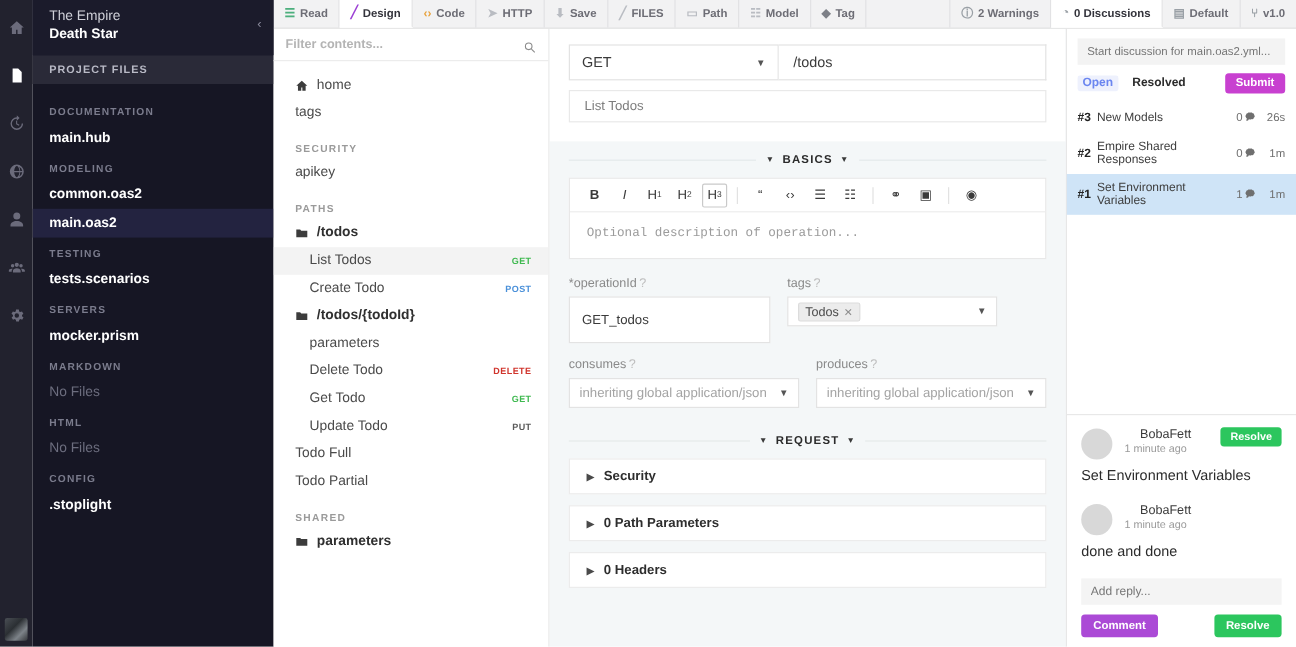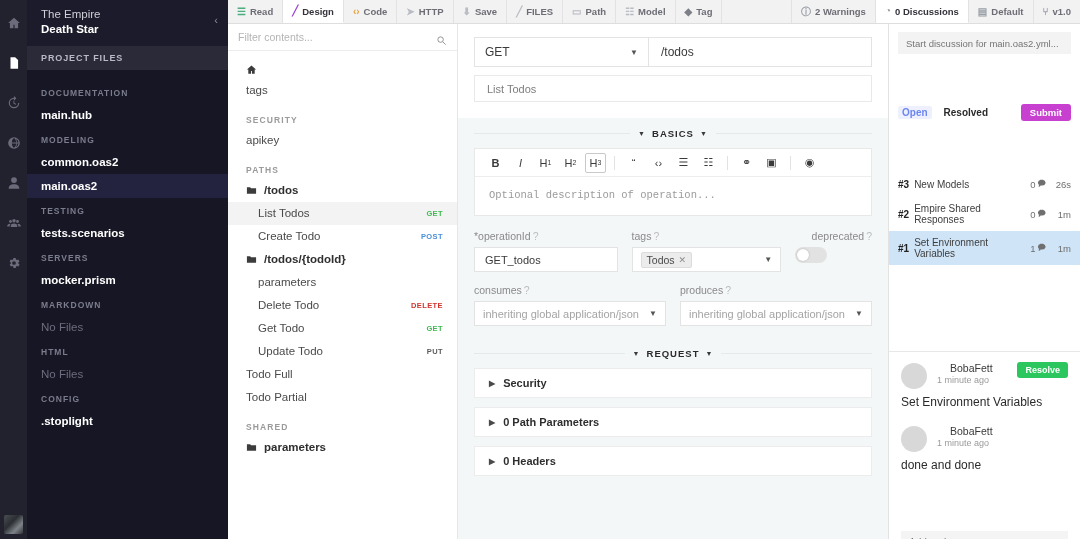--- a/index.html
+++ b/index.html
@@ -84,21 +84,21 @@
 
   
   .tree { width: 230px; flex: 0 0 230px; background: #fff; border-right: 1px solid #e6e6e6;
           display: flex; flex-direction: column; }
   .tree-filter {
     height: 27px; border-bottom: 1px solid #ececec; display: flex; align-items: center;
     padding: 0 10px; gap: 6px;
   }
   .tree-filter input {
     flex: 1; border: none; outline: none; font-size: 10.5px; color: #9b9b9b;
-    font-family: "Liberation Sans", sans-serif; background: transparent;
+    font-family: "Liberation Sans", sans-serif; background: transparent; font-weight: bold;
   }
   .tree-filter input::placeholder { color: #b4b4b4; }
   .magnifier { width: 11px; height: 11px; color: #8b8b8b; }
   .magnifier svg { width: 11px; height: 11px; fill: none; stroke: currentColor; stroke-width: 2; }
   .tree-body { flex: 1; overflow: hidden; padding-top: 9px; }
   .tr-group {
     font-size: 8.5px; letter-spacing: 1.1px; color: #9a9a9a; font-weight: bold;
     padding: 13px 18px 4px 18px; text-transform: uppercase;
   }
   .tr-row {
@@ -166,21 +166,21 @@
     padding: 12px 14px 14px 14px; font-family: "Liberation Mono", monospace;
     font-size: 10.5px; color: #9b9b9b;
   }
 
   .fields { padding: 14px 16px 0 16px; }
   .f-row { display: flex; gap: 14px; margin-bottom: 12px; }
   .f-col { display: flex; flex-direction: column; }
   .f-lbl { font-size: 10.5px; color: #8a8a8a; margin-bottom: 5px; }
   .f-lbl .q { color: #bdbdbd; margin-left: 2px; }
   .f-input {
-    height: 25px; border: 1px solid #e3e3e3; background: #fff; padding: 0 10px;
+    height: 39px; border: 1px solid #e3e3e3; background: #fff; padding: 0 10px;
     font-size: 11px; color: #3a3a3a; outline: none; display: flex; align-items: center;
     font-family: "Liberation Sans", sans-serif;
   }
   .f-select {
     height: 25px; border: 1px solid #e3e3e3; background: #fff; padding: 0 8px;
     font-size: 11px; display: flex; align-items: center; justify-content: space-between;
     color: #a4a4a4; cursor: pointer;
   }
   .chip {
     background: #ececec; border: 1px solid #dcdcdc; border-radius: 2px;
@@ -197,21 +197,21 @@
 
   .acc {
     margin: 0 16px 9px 16px; background: #fff; border: 1px solid #ececec;
     height: 30px; display: flex; align-items: center; padding: 0 14px;
     font-size: 11px; font-weight: bold; color: #2e2e2e; cursor: pointer; gap: 8px;
   }
   .acc .tri { font-size: 8px; color: #4a4a4a; }
 
   
   .disc { width: 192px; flex: 0 0 192px; background: #fff; border-left: 1px solid #e2e2e2;
-          display: flex; flex-direction: column; gap: 43px; }
+          display: flex; flex-direction: column; }
   .disc-new { padding: 8px 9px 0 9px; }
   .disc-new input {
     width: 100%; height: 22px; background: #f3f3f3; border: none; outline: none;
     font-size: 9.5px; color: #9a9a9a; padding: 0 8px;
     font-family: "Liberation Sans", sans-serif;
   }
   .disc-tabs { display: flex; align-items: center; padding: 7px 9px 7px 9px; gap: 12px; justify-content: flex-end; }
   .disc-tab { font-size: 10px; font-weight: bold; cursor: pointer; }
   .disc-tab.open { color: #6b86f0; background:#eef1fd; padding: 1px 4px; border-radius:2px; }
   .disc-tab.resolved { color: #2b2b2b; }
@@ -400,20 +400,21 @@
               </svg>
           </span>
         </div>
         <div class="tree-body" id="tree-rows">
             <div class="tr-row">
               <span class="ico">
                 <svg viewBox="0 0 24 24">
                   <path d="M12 3 2 12h3v9h6v-6h2v6h6v-9h3z"></path>
                 </svg>
               </span>
+              <span class="label">home</span>
             </div>
             <div class="tr-row">
               <span class="label">tags</span>
             </div>
             <div class="tr-group">SECURITY</div>
             <div class="tr-row">
               <span class="label">apikey</span>
             </div>
             <div class="tr-group">PATHS</div>
             <div class="tr-row folder">
@@ -556,28 +557,20 @@
             <div class="f-col" style="width:175px">
               <div class="f-lbl">
                 <span>tags</span><span class="q">?</span>
               </div>
               <div class="f-select" style="color:#4a4a4a">
                 <span class="chip">
                   <span>Todos</span>
                   <span class="x">✕</span>
                 </span>
                 <span class="caret-dn">▼</span>
-              </div>
-            </div>
-            <div class="f-col" style="width:90px">
-              <div class="f-lbl" style="text-align:right">
-                <span>deprecated</span><span class="q">?</span>
-              </div>
-              <div class="toggle">
-                <div class="knob"></div>
               </div>
             </div>
           </div>
 
           <div class="f-row">
             <div class="f-col" style="width:205px">
               <div class="f-lbl">
                 <span>consumes</span><span class="q">?</span>
               </div>
               <div class="f-select">

